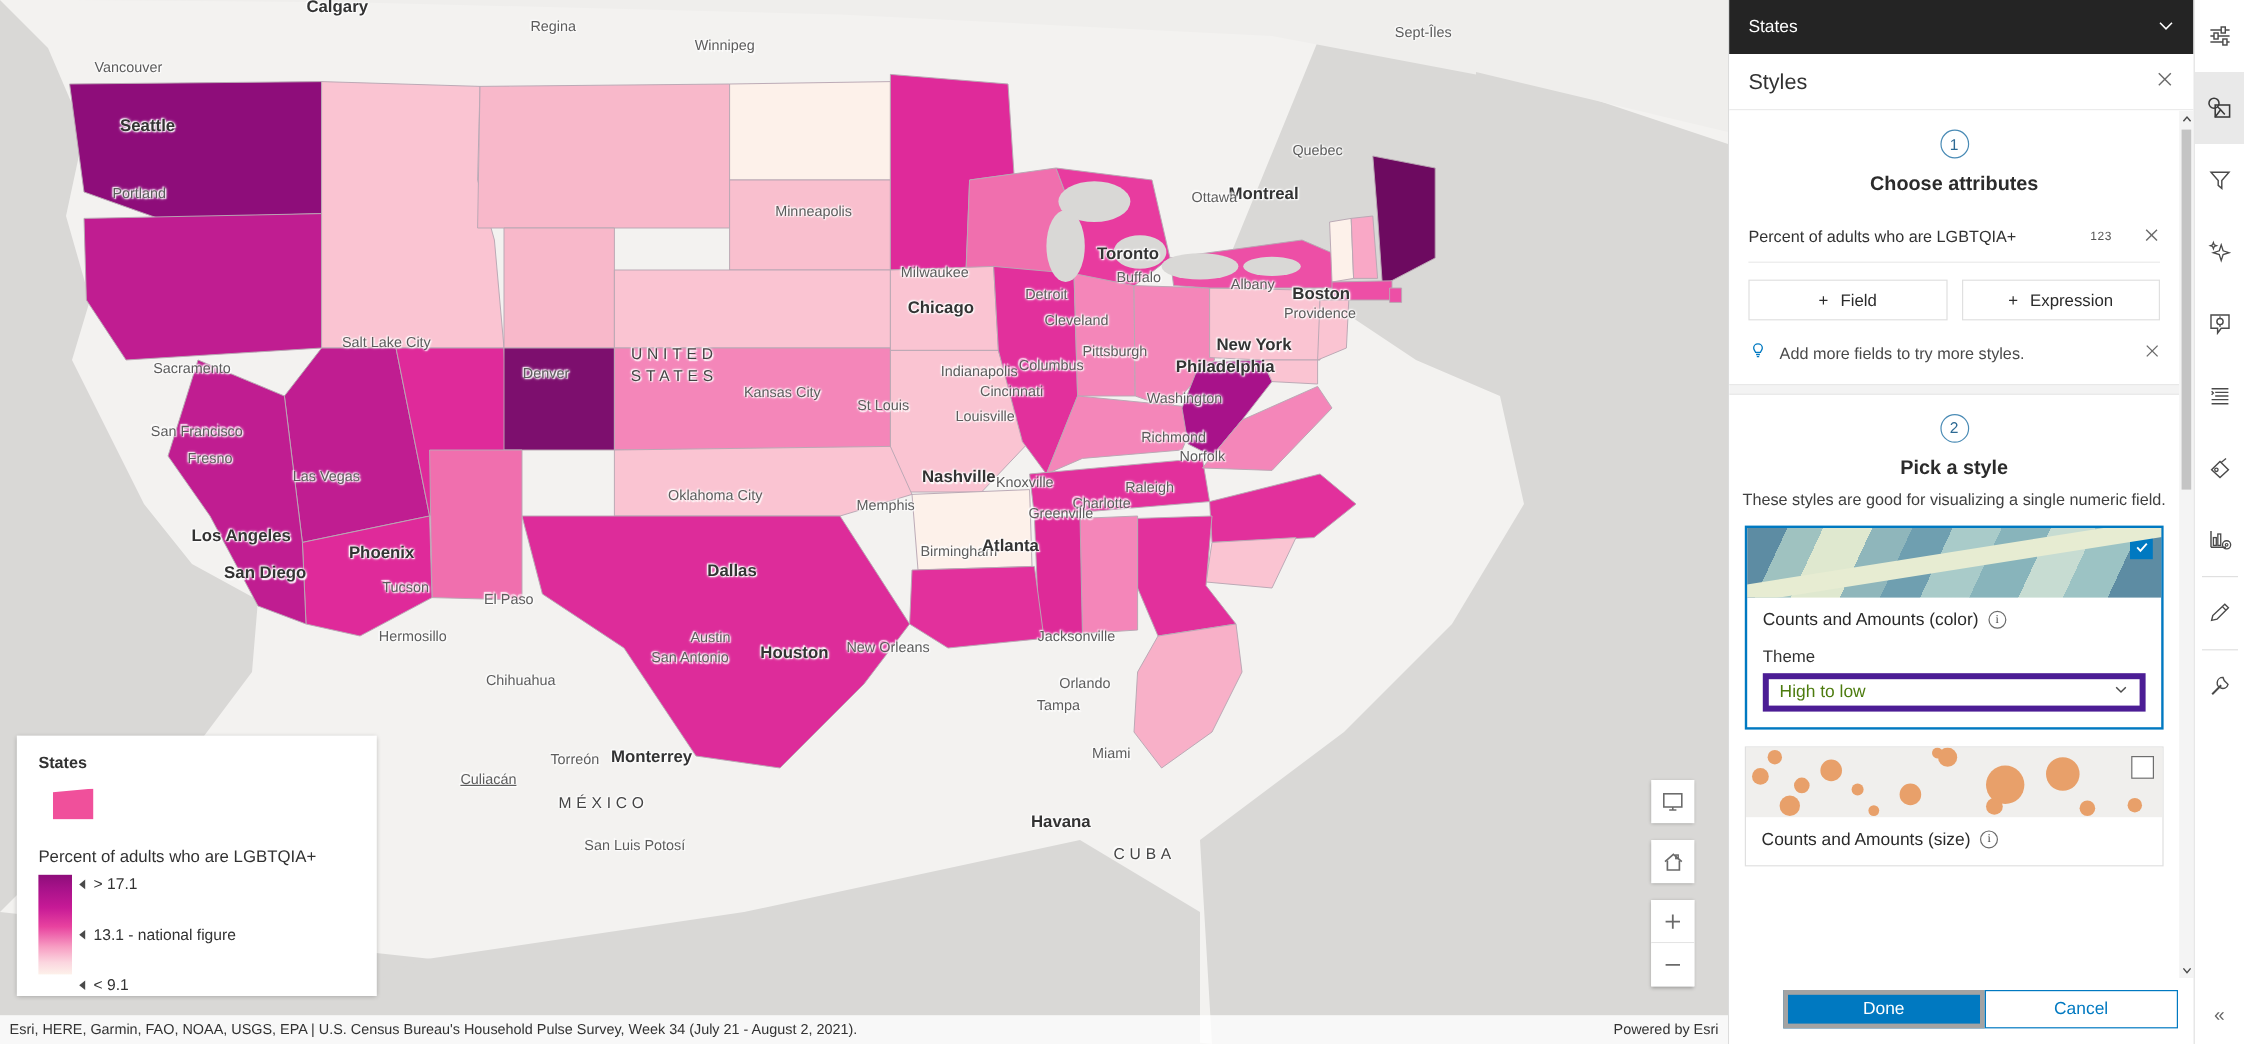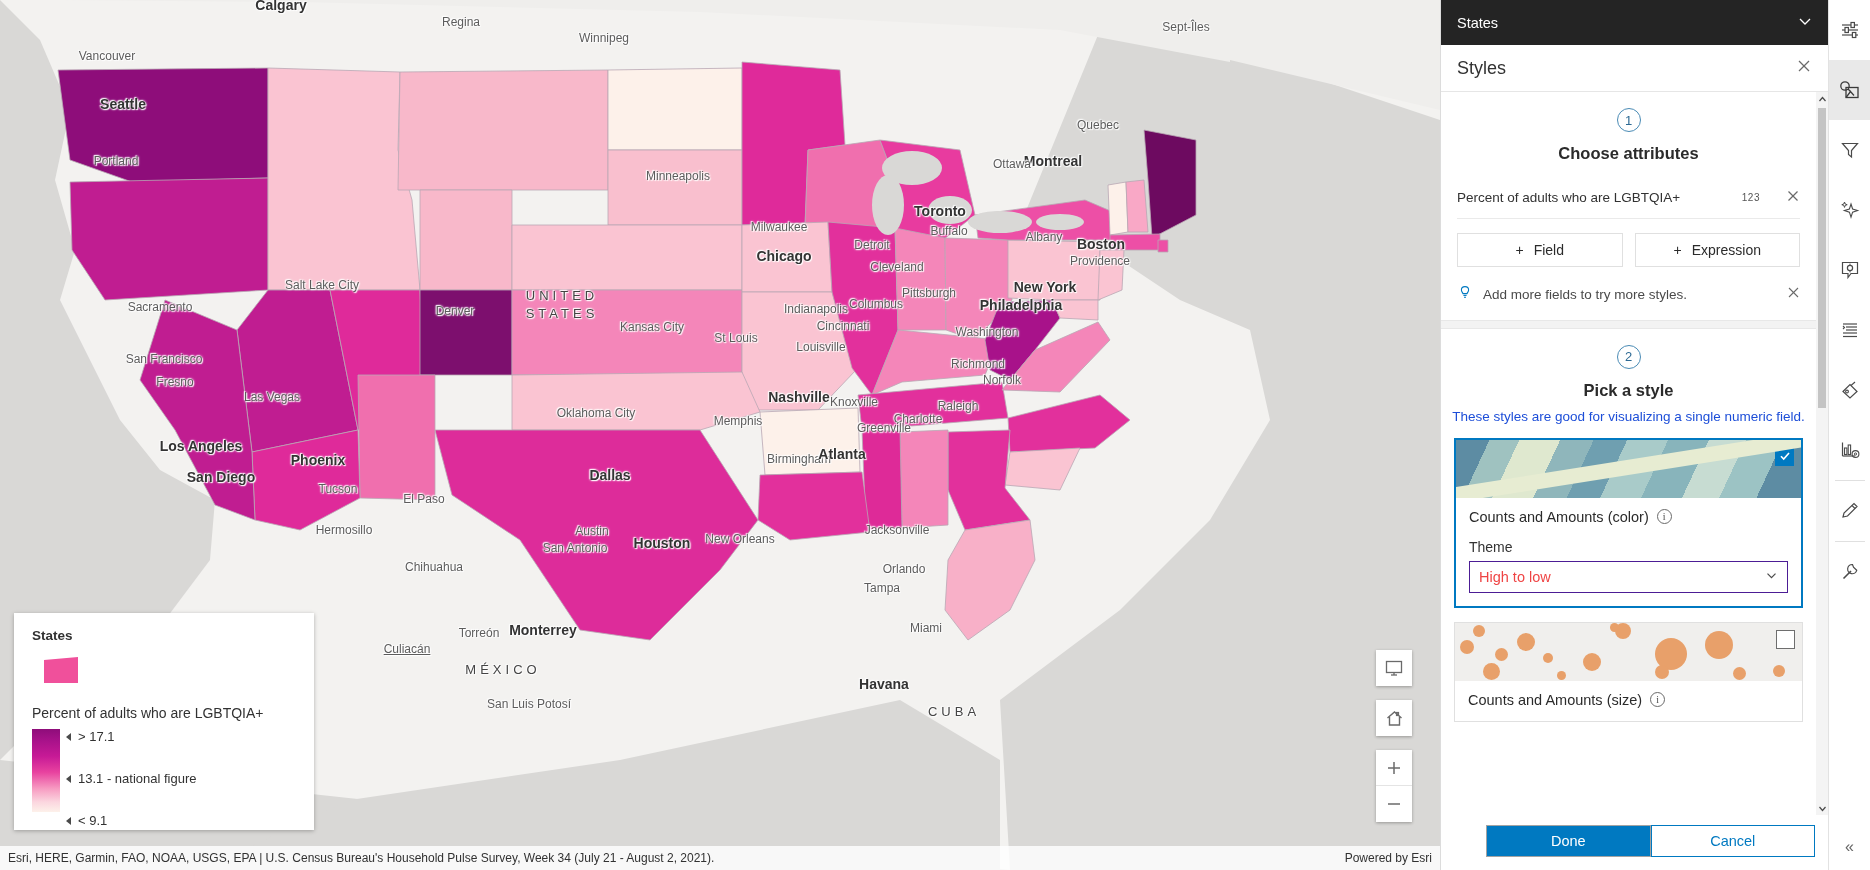--- a/index.html
+++ b/index.html
@@ -102,21 +102,21 @@
   .panel-body { flex: 1; overflow: hidden; position: relative; background:#fff; }
   .scroll-area { position:absolute; left:0; top:0; right:12px; bottom:0; overflow:hidden; }
 
   .step-num {
     width: 24px; height: 24px; border-radius: 50%;
     border: 1px solid #4a8bb5; color: #2d6a94;
     display:flex; align-items:center; justify-content:center;
     font-size: 13px; margin: 16px auto 0 auto;
   }
   .step-title { text-align:center; font-size: 16.5px; font-weight: bold; color:#2b2b2b; margin-top: 12px; }
-  .step-desc { text-align:center; font-size: 13.5px; color:#1d4ed8; margin-top: 9px; }
+  .step-desc { text-align:center; font-size: 13.5px; color:#404040; margin-top: 9px; }
 
   .attr-row {
     display:flex; align-items:center; margin: 26px 16px 0 16px;
     padding-bottom: 12px; border-bottom: 1px solid #eaeaea;
     font-size: 13.5px; color:#323232;
   }
   .attr-row .name { flex: 1; }
   .attr-row .typ { font-size: 10px; color:#555; letter-spacing:.5px; margin-right: 26px;}
   .xicon { color:#6a6a6a; cursor:pointer; line-height:1; }
 
@@ -159,30 +159,30 @@
   }
   .card-body { padding: 11px 13px 13px 13px; }
   .card-title { font-size: 14.5px; color:#2b2b2b; display:flex; align-items:center; gap: 8px; }
   .info-i {
     width: 15px; height: 15px; border:1px solid #6a6a6a; border-radius:50%;
     font-size: 10px; color:#4a4a4a; display:inline-flex; align-items:center; justify-content:center;
     font-family:"Liberation Serif", serif; cursor:pointer;
   }
   .field-label { font-size: 14px; color:#333; margin: 14px 0 6px 0; }
   .select-box {
-    height: 32px; border:1px solid #4c1d95; display:flex; align-items:center;
-    justify-content: space-between; padding: 0 9px; font-size: 14.5px; color:#ef4444; cursor:pointer;
+    height: 32px; border:5px solid #4c1d95; display:flex; align-items:center;
+    justify-content: space-between; padding: 0 9px; font-size: 14.5px; color:#4d7c0f; cursor:pointer;
   }
   .link-btn {
     margin-top: 10px; height: 28px; border:1px solid #0079c1; color:#0079c1;
     display:flex; align-items:center; justify-content:center; font-size: 13px; cursor:pointer;
   }
   .panel-footer { display:flex; padding: 10px 13px 13px 13px; gap: 0; background:#fff; }
   .btn-primary {
-    flex:1; height: 32px; background:#0079c1; color:#fff; border:1px solid #a3a3a3;
+    flex:1; height: 32px; background:#0079c1; color:#fff; border:4px solid #a3a3a3;
     display:flex; align-items:center; justify-content:center; font-size: 14.5px; cursor:pointer;margin-left:32px;
   }
   .btn-secondary {
     flex:1; height: 32px; background:#fff; color:#0079c1; border:1px solid #0079c1;
     display:flex; align-items:center; justify-content:center; font-size: 14.5px; cursor:pointer;
   }
 
   
   .vscroll { position:absolute; right: 0; top: 0; width: 12px; bottom: 0; background:#f4f4f4; }
   .vscroll .up, .vscroll .down {

